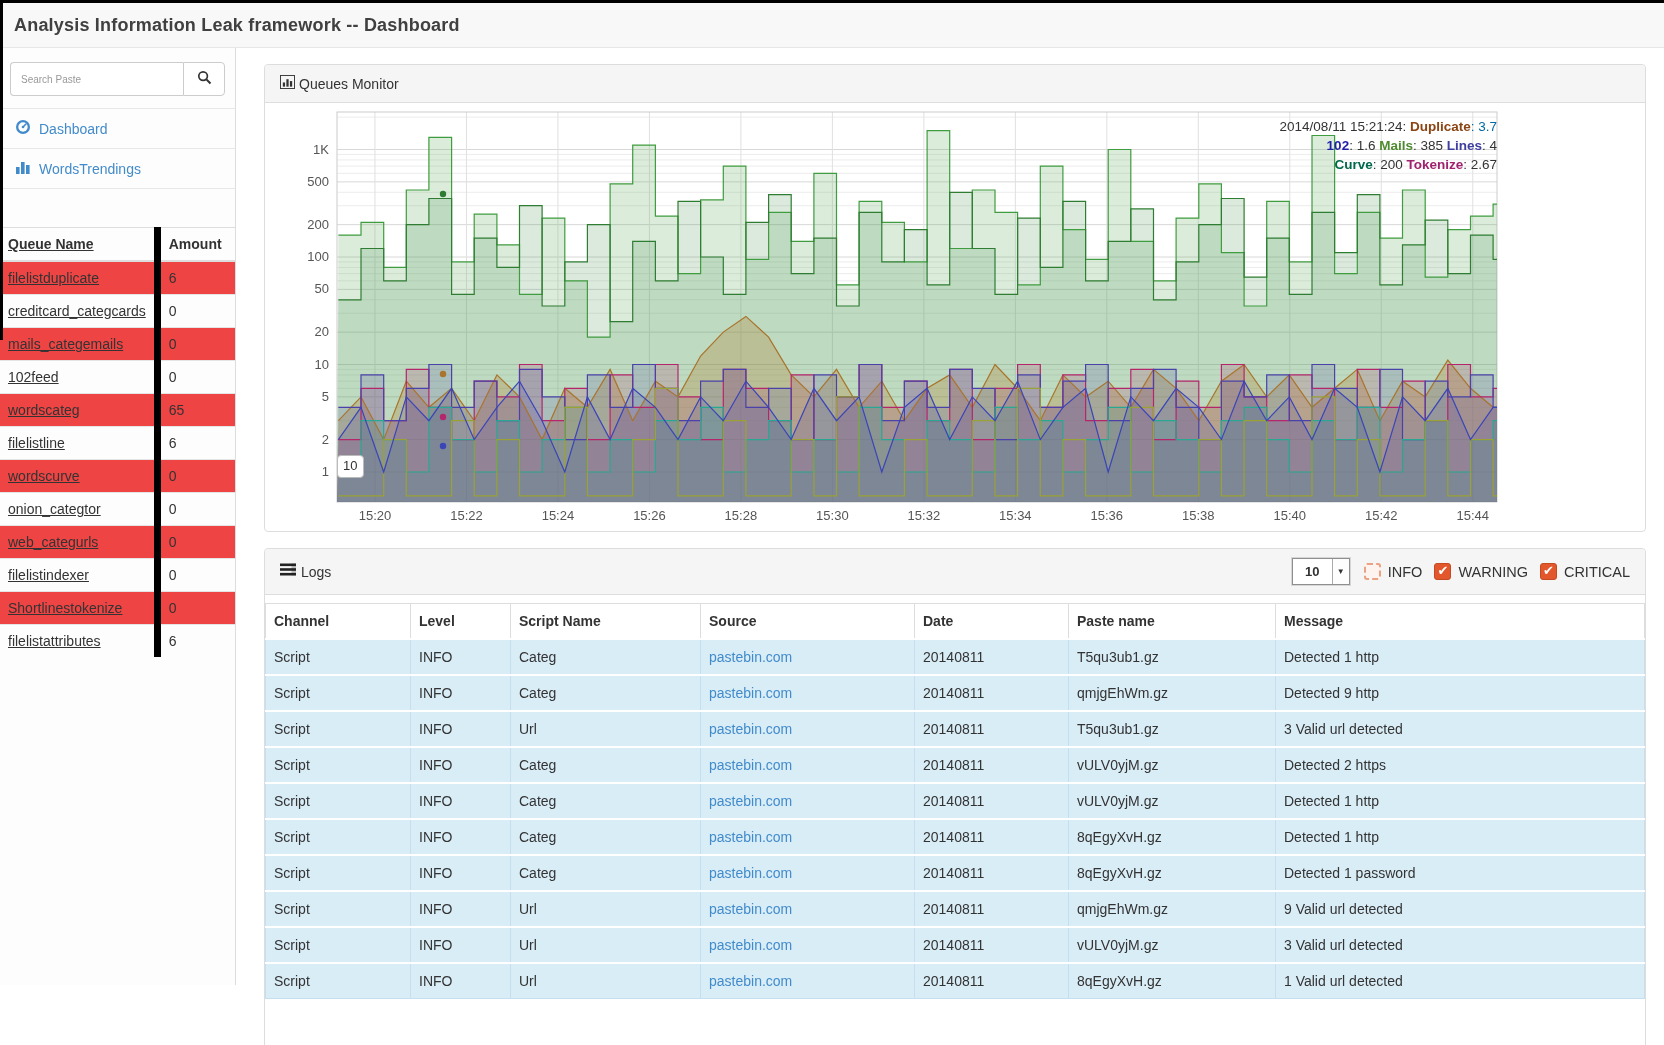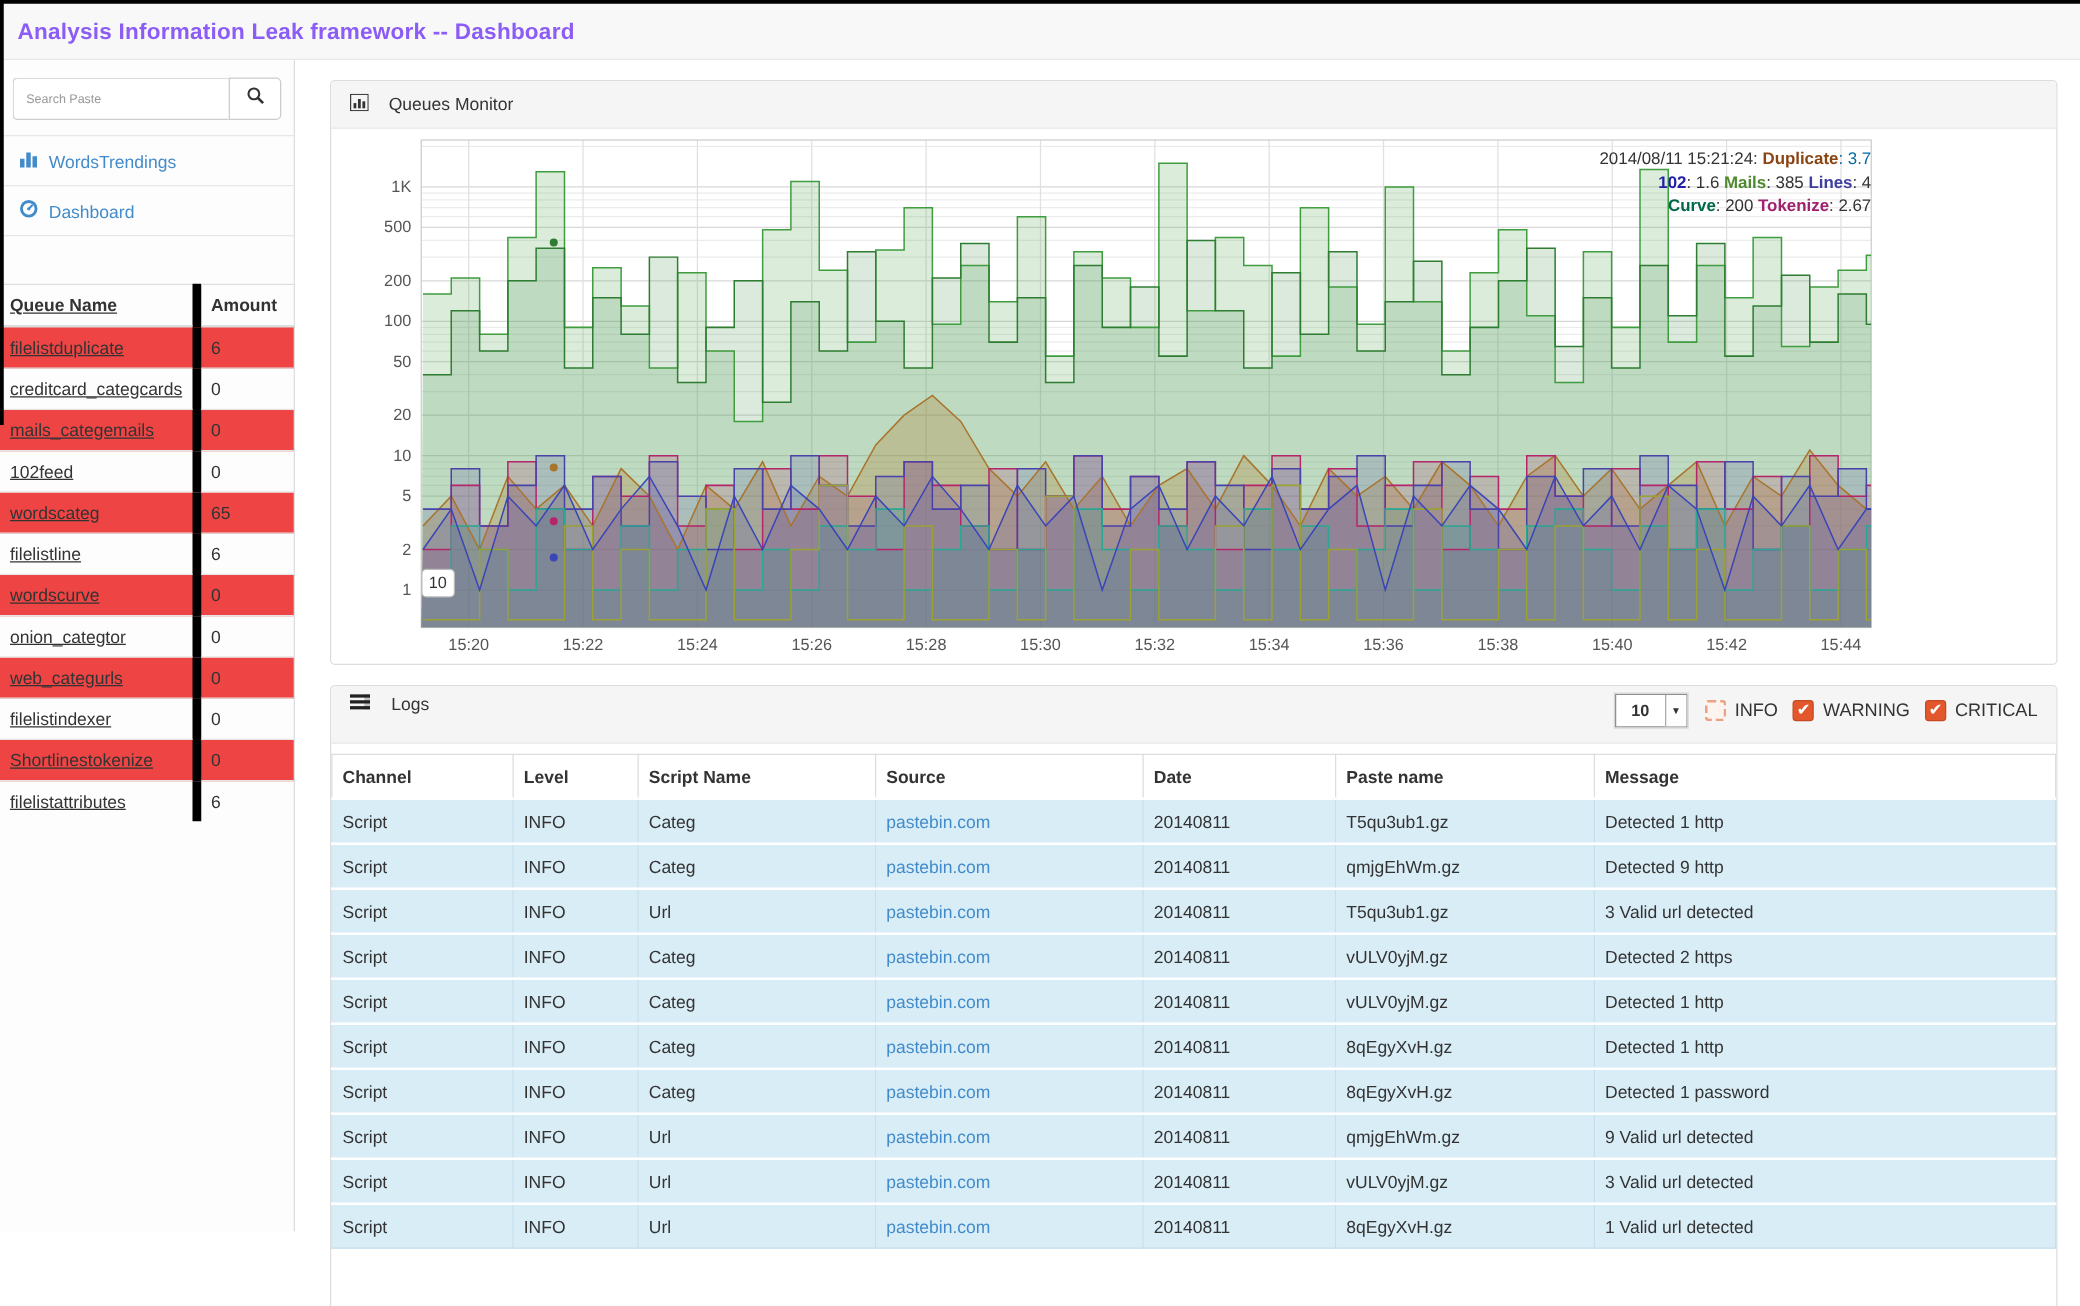--- a/index.html
+++ b/index.html
@@ -6,21 +6,21 @@
   html,body { background:#555; }
   body { font-family:"Liberation Sans","DejaVu Sans",sans-serif; }
   #screen { position:relative; width:1664px; height:1045px; background:#fff; overflow:hidden; }
 
   .black-top { position:absolute; left:0; top:0; width:100%; height:3px; background:#000; z-index:50; }
   .black-left { position:absolute; left:0; top:0; width:3px; height:340px; background:#000; z-index:50; }
 
   
   .navbar { position:absolute; left:0; top:3px; width:100%; height:45px; background:#f8f8f8;
             border-bottom:1px solid #e7e7e7; display:flex; align-items:center; padding-left:14px; }
-  .navbar .title { font-size:18px; color:#8b5cf6; font-weight:bold; letter-spacing:0.2px; }
+  .navbar .title { font-size:18px; color:#404040; font-weight:bold; letter-spacing:0.2px; }
 
   
   .sidebar { position:absolute; left:0; top:48px; width:236px; height:937px; background:#fdfdfd;
              border-right:1px solid #ddd; }
   .search-row { display:flex; margin:14px 10px 12px 10px; height:34px; }
   .search-input { flex:1; border:1px solid #ccc; border-right:none; border-radius:4px 0 0 4px;
                   padding:6px 10px; font-size:10px; color:#555; outline:none; background:#fff; }
   .search-input::placeholder { color:#999; }
   .search-btn { width:42px; border:1px solid #ccc; border-radius:0 4px 4px 0; background:#fff;
                 display:flex; align-items:center; justify-content:center; cursor:pointer; }
@@ -33,21 +33,21 @@
   .queue-table th { text-align:left; font-weight:bold; padding:8px; border-top:1px solid #ddd;
                     border-bottom:2px solid #ddd; }
   .queue-table td { padding:8px; border-top:1px solid #e5e5e5; }
   .queue-table th:first-child, .queue-table td:first-child { border-right:7px solid #000000; width:146px;text-decoration:underline; }
   .queue-table tr.striped { background:#ef4444; }
 
   
   .main { position:absolute; left:250px; top:48px; right:0; bottom:0; }
   .panel { margin:16px 18px 0 14px; border:1px solid #ddd; border-radius:4px; background:#fff; }
   .panel-heading { background:#f5f5f5; border-bottom:1px solid #ddd; border-radius:4px 4px 0 0;
-                   padding:10px 15px; font-size:14px; color:#333; display:flex; align-items:flex-start; gap:16px; }
+                   padding:10px 15px; font-size:14px; color:#333; display:flex; align-items:center; gap:4px; }
   .panel-heading .ptitle { color:#333; }
 
   
   .chart-body { position:relative; height:428px; padding:8px 14px 6px 14px; }
   .chart-wrap { position:relative; width:1352px; height:414px; }
   .chart-wrap svg { position:absolute; left:0; top:0; }
   .chart-legend { position:absolute; top:6px; right:134px; text-align:right; font-size:13.5px;
                   line-height:19px; color:#333; z-index:5; }
   .chart-legend b { font-weight:bold; }
   .chart-tooltip { position:absolute; left:58px; top:344px; min-width:26px; height:23px; background:#fff;
@@ -98,37 +98,37 @@
               <circle cx="6.5" cy="6.5" r="4.6" fill="none" stroke="#333" stroke-width="1.8"></circle>
               <line x1="10" y1="10" x2="14.4" y2="14.4" stroke="#333" stroke-width="2.2"></line>
             </svg>
         </span>
       </div>
     </div>
     <div class="side-divider"></div>
     <div class="nav-item">
       <span>
         <svg width="16" height="16" viewBox="0 0 16 16">
-            <rect x="1" y="8" width="3.6" height="7" fill="#428bca"></rect>
-            <rect x="6" y="3" width="3.6" height="12" fill="#428bca"></rect>
-            <rect x="11" y="6" width="3.6" height="9" fill="#428bca"></rect>
-          </svg>
-      </span>
-      <span>WordsTrendings</span>
-    </div>
-    <div class="nav-item">
-      <span>
-        <svg width="16" height="16" viewBox="0 0 16 16">
             <circle cx="8" cy="8" r="7" fill="#428bca"></circle>
             <circle cx="8" cy="8" r="4.7" fill="#fdfdfd"></circle>
             <line x1="8" y1="8" x2="11.2" y2="4.8" stroke="#428bca" stroke-width="1.6"></line>
             <circle cx="8" cy="8" r="1.3" fill="#428bca"></circle>
           </svg>
       </span>
       <span>Dashboard</span>
+    </div>
+    <div class="nav-item">
+      <span>
+        <svg width="16" height="16" viewBox="0 0 16 16">
+            <rect x="1" y="8" width="3.6" height="7" fill="#428bca"></rect>
+            <rect x="6" y="3" width="3.6" height="12" fill="#428bca"></rect>
+            <rect x="11" y="6" width="3.6" height="9" fill="#428bca"></rect>
+          </svg>
+      </span>
+      <span>WordsTrendings</span>
     </div>
 
     <table class="queue-table">
       <thead>
         <tr>
           <th>Queue Name</th>
           <th>Amount</th>
         </tr>
       </thead>
       <tbody id="queue-rows">

